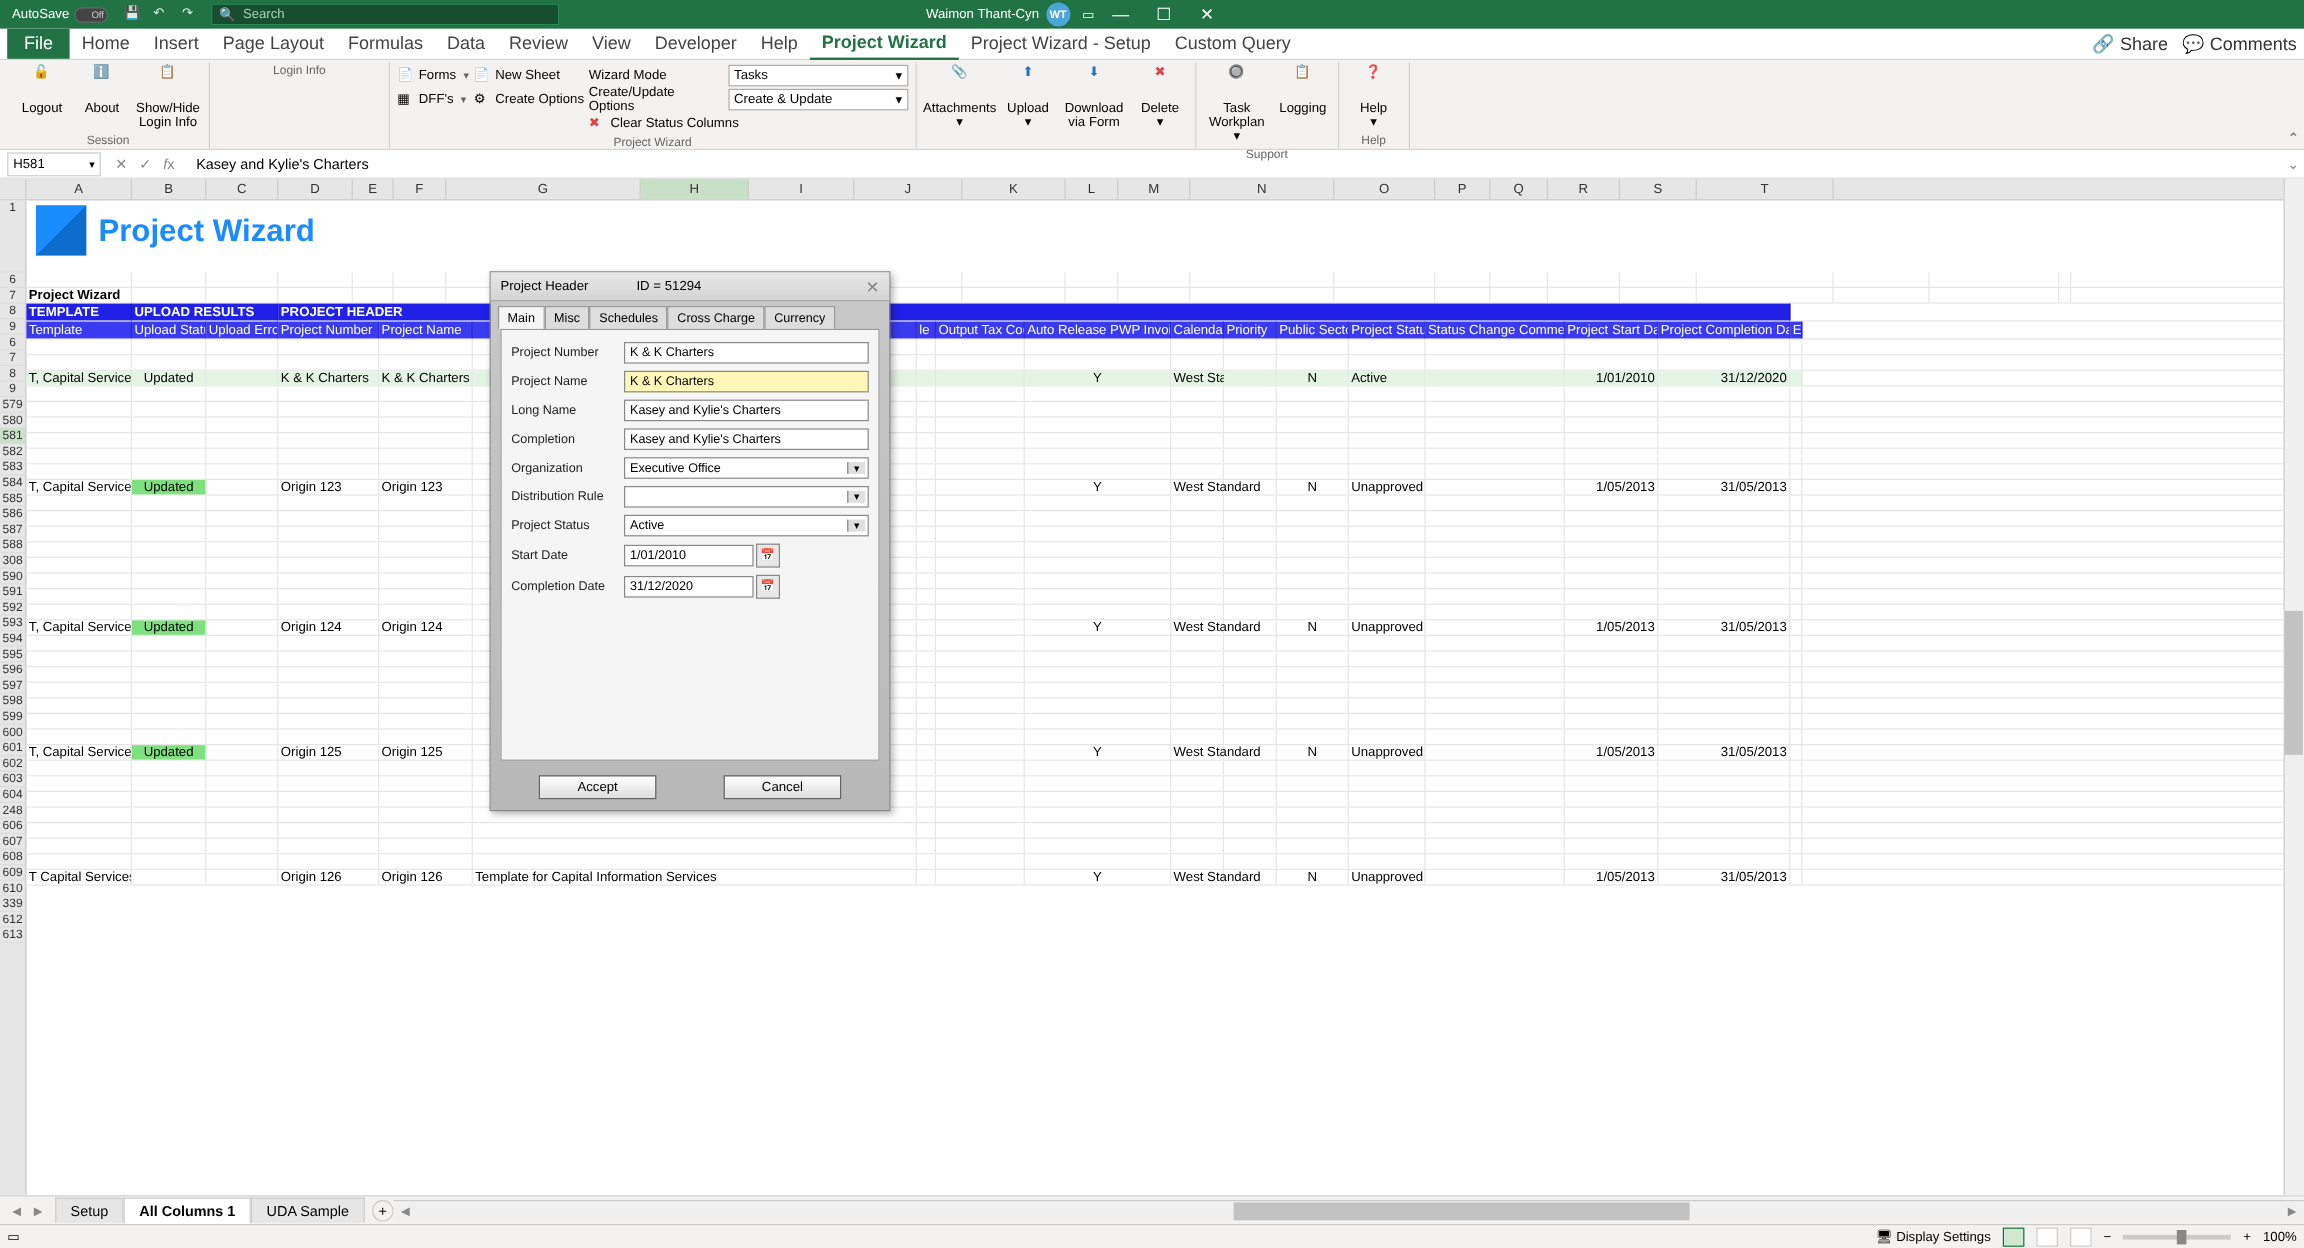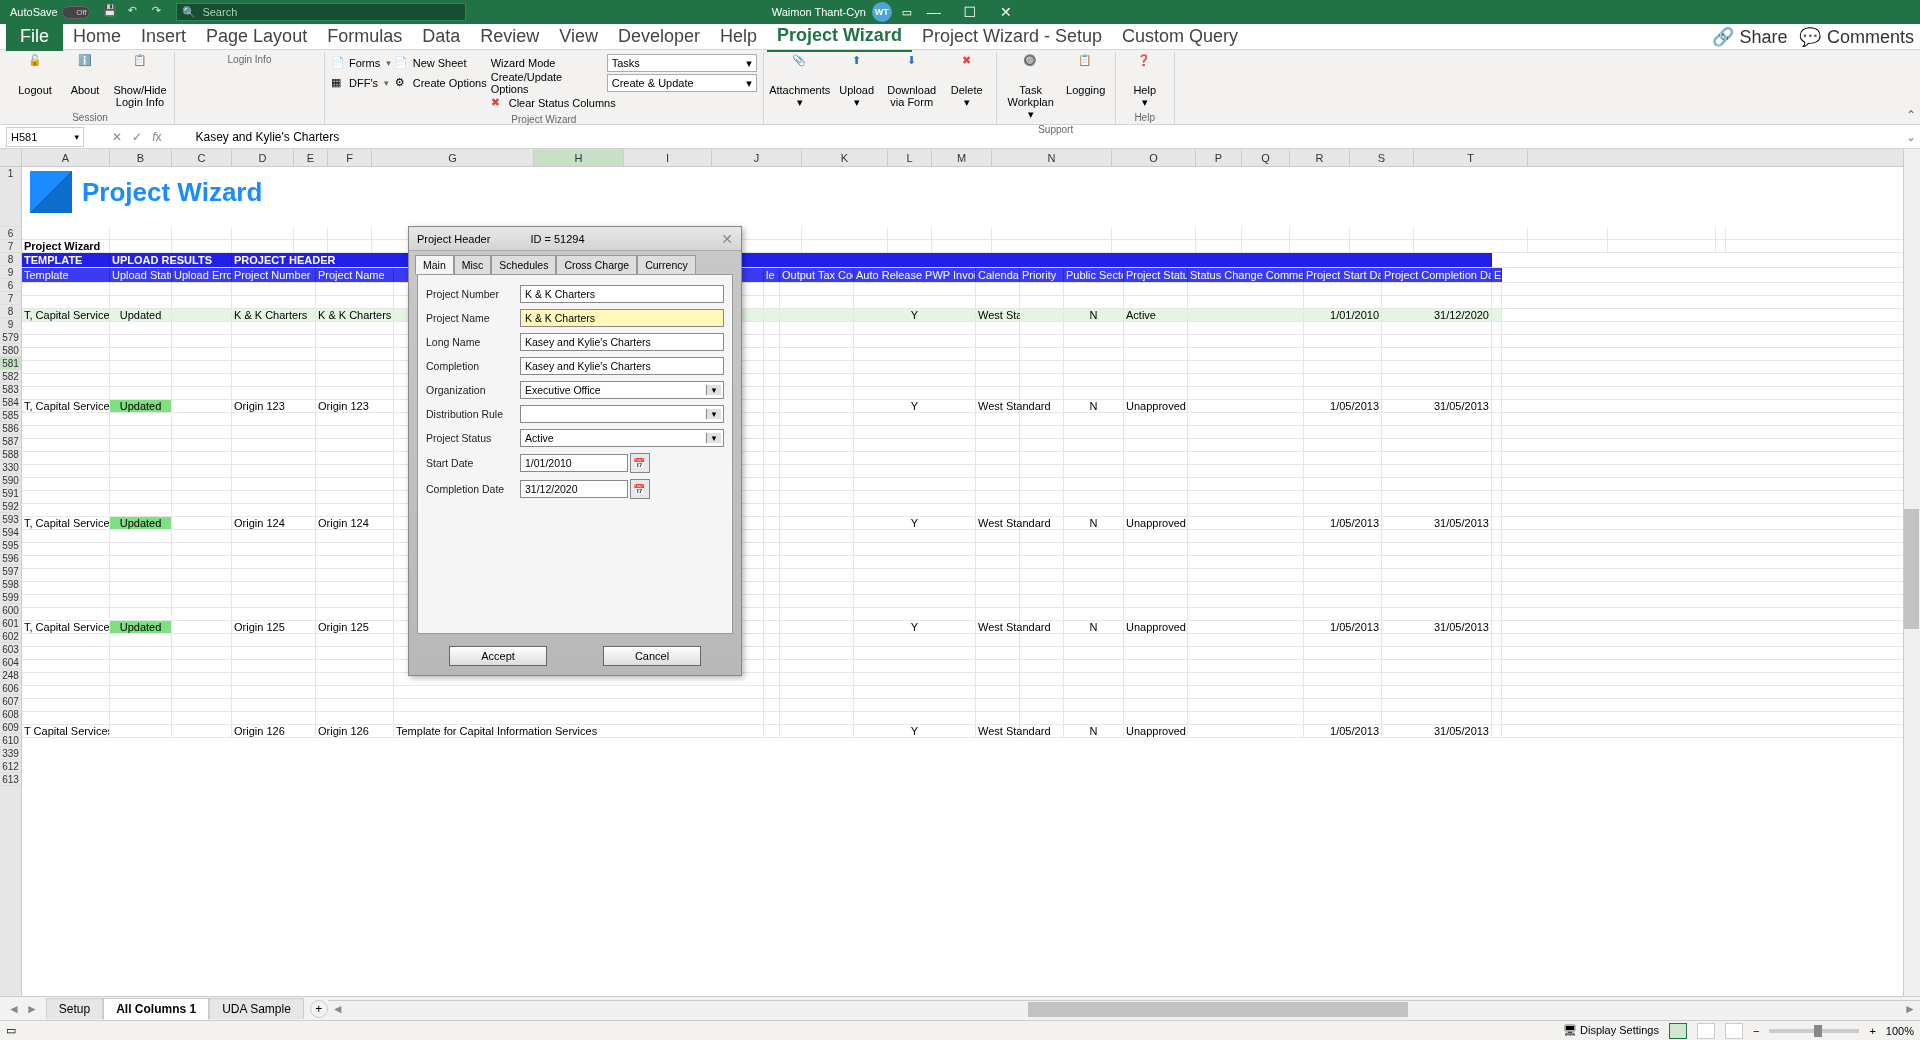--- a/index.html
+++ b/index.html
@@ -13,21 +13,21 @@
 .qat-icon { width: 16px; height: 16px; display: inline-block; opacity: 0.85; }
 .title-text { flex: 1; text-align: center; }
 .search-box { width: 290px; height: 18px; background: #174d30; border: 1px solid #2a8a55; display: flex; align-items: center; padding: 0 6px; color: #a8d4b8; gap: 6px; margin-right: 300px; }
 .user-area { display: flex; align-items: center; gap: 6px; padding: 0 6px; }
 .user-badge { width: 20px; height: 20px; border-radius: 50%; background: #4da6d9; color: #fff; display: flex; align-items: center; justify-content: center; font-size: 9px; font-weight: bold; }
 .win-controls { display: flex; }
 .win-btn { width: 36px; height: 24px; display: flex; align-items: center; justify-content: center; font-size: 14px; }
 .ribbon-opts { width: 18px; text-align: center; }
 
 
-.ribbon-tabs { height: 26px; background: #fff; border-bottom: 1px solid #d4d4d4; display: flex; align-items: center; padding: 0 6px; font-size: 18px; }
+.ribbon-tabs { height: 26px; background: #fff; border-bottom: 1px solid #d4d4d4; display: flex; align-items: center; padding: 0 6px; font-size: 15px; }
 .ribbon-tab { padding: 4px 10px; cursor: pointer; color: #444; }
 .ribbon-tab.file { background: #217346; color: #fff; padding: 4px 14px; }
 .ribbon-tab.active { color: #217346; border-bottom: 2px solid #217346; font-weight: 600; }
 .ribbon-right { margin-left: auto; display: flex; gap: 12px; color: #333; }
 .ribbon-right span { cursor: pointer; }
 
 
 .ribbon-content { height: 75px; background: #f3f2f1; border-bottom: 1px solid #d4d4d4; display: flex; padding: 2px 6px 0 6px; font-size: 11px; }
 .ribbon-group { display: flex; flex-direction: column; border-right: 1px solid #d4d4d4; padding: 0 6px; }
 .ribbon-group-body { flex: 1; display: flex; align-items: flex-start; gap: 4px; }
@@ -35,21 +35,21 @@
 .big-btn { display: flex; flex-direction: column; align-items: center; justify-content: center; width: 46px; padding: 2px; cursor: pointer; text-align: center; line-height: 1.1; }
 .big-btn .icon { width: 28px; height: 28px; margin-bottom: 2px; }
 .ribbon-col { display: flex; flex-direction: column; gap: 2px; padding-top: 2px; }
 .ribbon-item { display: flex; align-items: center; gap: 4px; height: 18px; cursor: pointer; }
 .ribbon-item .chev { font-size: 9px; color: #666; margin-left: 2px; }
 .ribbon-label-pair { display: flex; align-items: center; gap: 6px; height: 18px; }
 .ribbon-combo { border: 1px solid #ababab; background: #fff; height: 18px; display: flex; align-items: center; justify-content: space-between; padding: 0 4px; font-size: 11px; }
 .collapse-chev { position: absolute; right: 4px; top: 108px; font-size: 12px; color: #666; cursor: pointer; }
 
 
-.formula-bar { height: 24px; display: flex; align-items: center; border-bottom: 1px solid #d4d4d4; background: #fff; gap: 16px; }
+.formula-bar { height: 24px; display: flex; align-items: center; border-bottom: 1px solid #d4d4d4; background: #fff; }
 .name-box { width: 78px; height: 20px; border: 1px solid #ccc; margin-left: 6px; padding: 0 4px; display: flex; align-items: center; justify-content: space-between; font-size: 11px; }
 .fb-btns { display: flex; gap: 10px; padding: 0 12px; color: #888; }
 .fb-text { flex: 1; font-size: 12px; padding-left: 6px; }
 .fb-expand { width: 18px; text-align: center; color: #888; }
 
 
 .grid-wrap { position: relative; height: calc(1040px - 24px - 26px - 75px - 24px - 24px - 20px); background: #fff; }
 .col-headers { display: flex; height: 18px; background: #e6e6e6; border-bottom: 1px solid #ccc; font-size: 11px; position: sticky; top:0; }
 .corner { width: 22px; border-right: 1px solid #ccc; background: #e6e6e6; }
 .ch { border-right: 1px solid #ccc; text-align: center; line-height: 18px; color: #333; }
@@ -344,21 +344,21 @@
         <div class="rh">579</div>
         <div class="rh">580</div>
         <div class="rh hi">581</div>
         <div class="rh">582</div>
         <div class="rh">583</div>
         <div class="rh">584</div>
         <div class="rh">585</div>
         <div class="rh">586</div>
         <div class="rh">587</div>
         <div class="rh">588</div>
-        <div class="rh">330</div>
+        <div class="rh">308</div>
         <div class="rh">590</div>
         <div class="rh">591</div>
         <div class="rh">592</div>
         <div class="rh">593</div>
         <div class="rh">594</div>
         <div class="rh">595</div>
         <div class="rh">596</div>
         <div class="rh">597</div>
         <div class="rh">598</div>
         <div class="rh">599</div>

